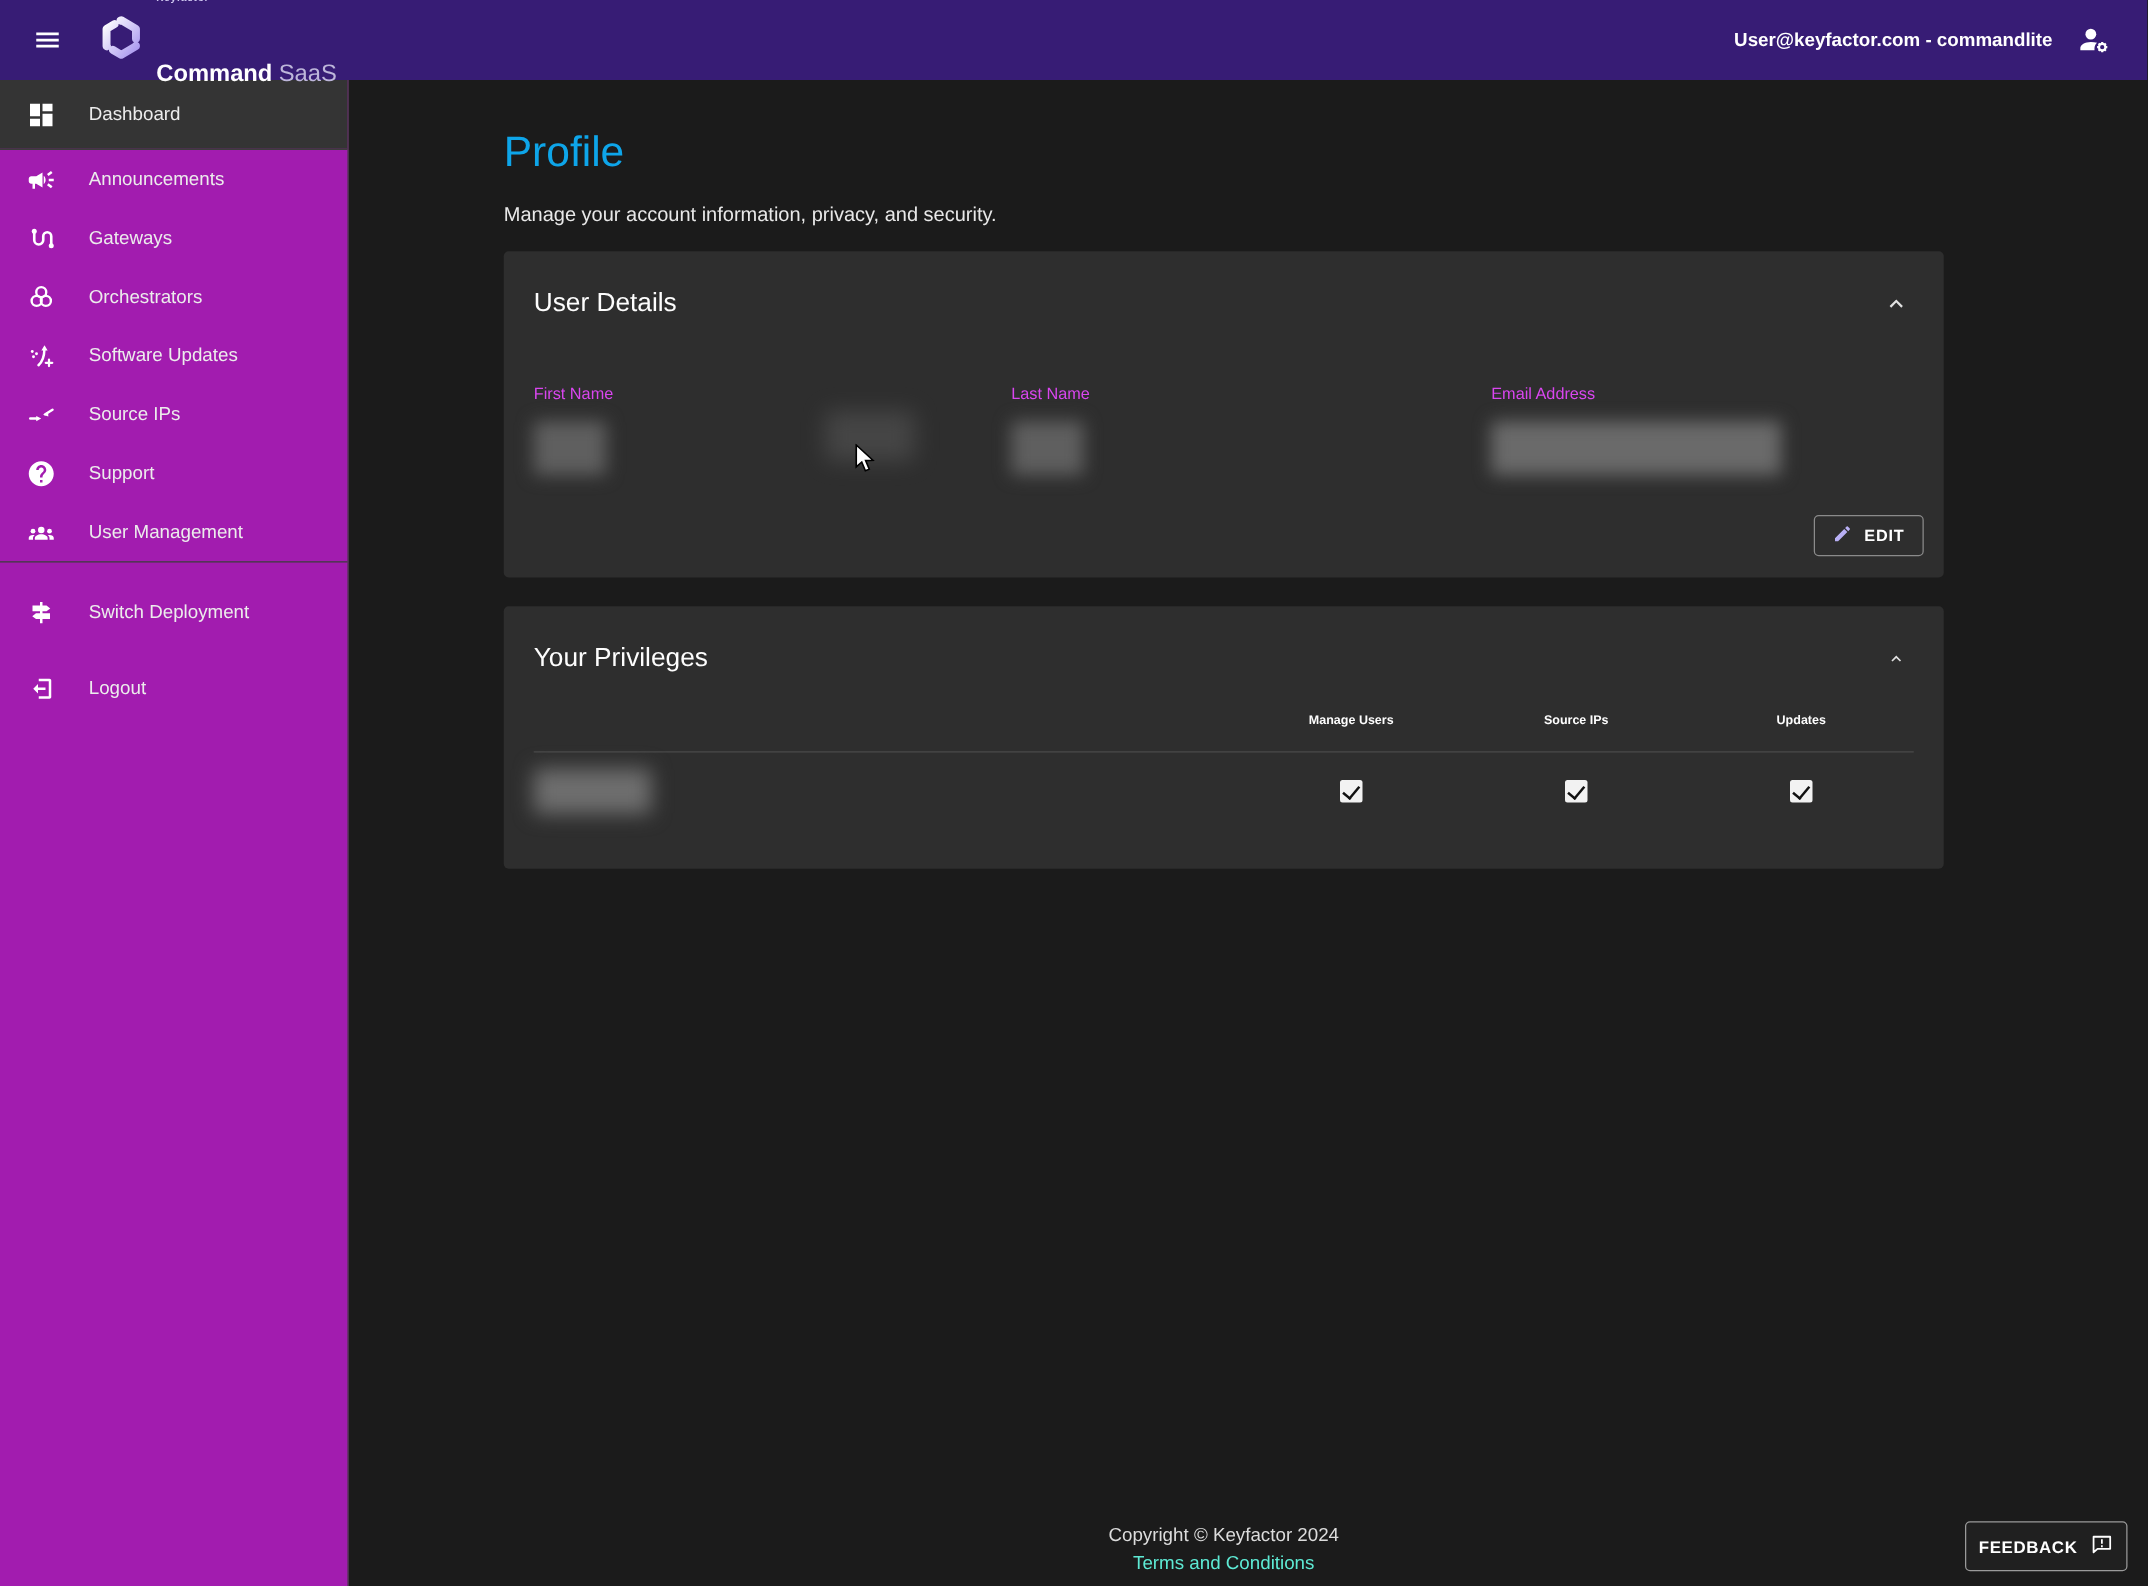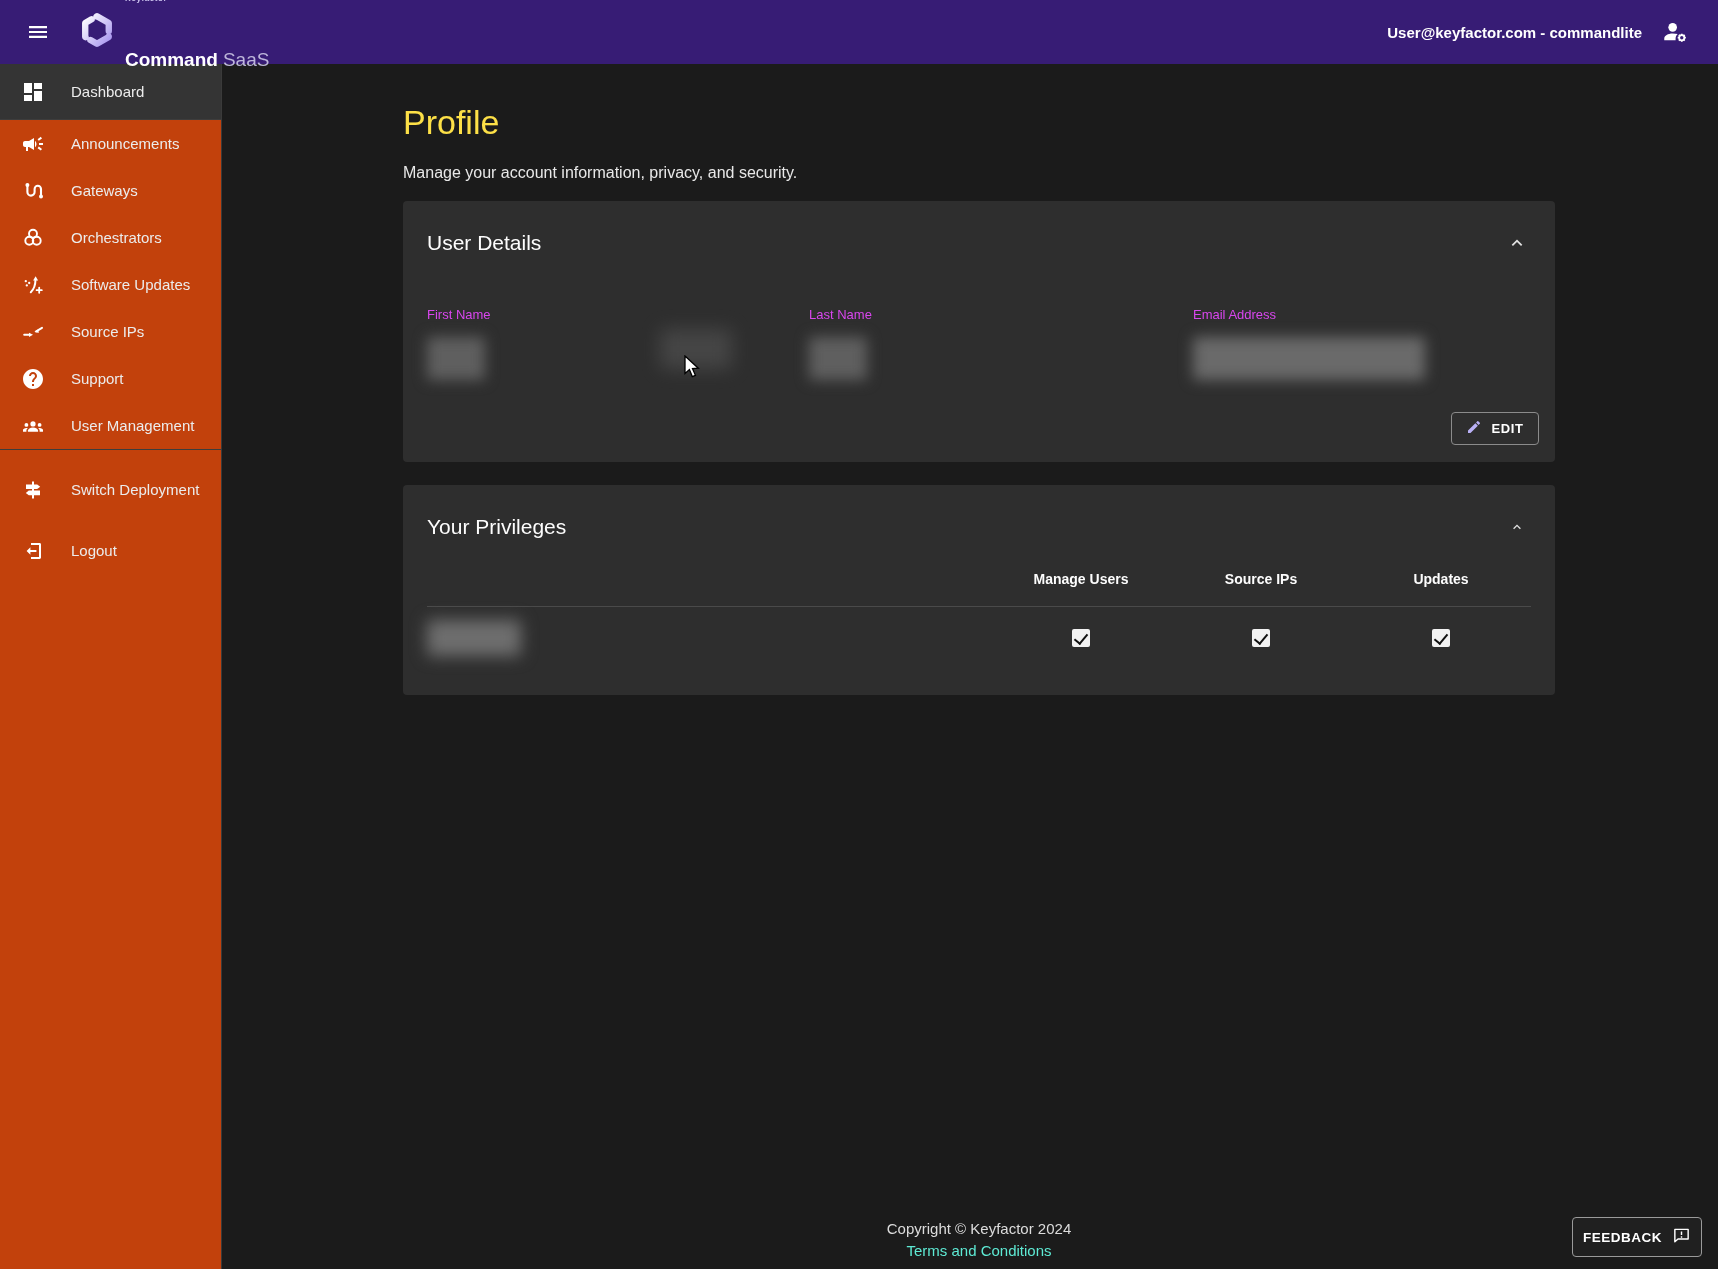--- a/index.html
+++ b/index.html
@@ -27,38 +27,38 @@
   .logo-line { font-size:19px; line-height:20px; }
   .logo-command { font-weight:bold; color:#ffffff; }
   .logo-saas { color:#bdb6da; margin-left:5px; font-weight:400; }
   .header-spacer { flex:1; }
   .header-user { font-size:15px; font-weight:bold; color:#ffffff; }
   .header-account { width:34px; height:34px; margin-left:16px; display:flex; align-items:center; justify-content:center;
     background:transparent; border:none; cursor:pointer; }
 
   
   .sidebar {
-    position:absolute; top:64px; left:0; bottom:0; width:222px;
-    background:#c2410c; border-right:1px solid #3a3a3a;
+    position:absolute; top:64px; left:0; bottom:0; width:279px;
+    background:#a21caf; border-right:1px solid #3a3a3a;
   }
   .nav-item {
     height:47px; display:flex; align-items:center;
     padding-left:21px; cursor:pointer;
   }
   .nav-item .nav-icon { width:24px; height:24px; flex:0 0 24px; display:flex; align-items:center; justify-content:center; }
   .nav-item .nav-label { margin-left:26px; font-size:15px; color:#ececec; }
   .nav-item-active { height:55px; background:#343434; }
   .nav-divider { border:none; border-top:1px solid #3d3d3d; }
   .nav-gap1 { margin-top:16px; }
   .nav-gap2 { margin-top:14px; }
 
   
   .main { position:absolute; left:240px; top:64px; right:0; bottom:0; }
   .content { width:1152px; margin:0 auto; }
-  .page-title { margin-top:38px; font-size:34px; font-weight:400; line-height:40px; color:#fde047; }
+  .page-title { margin-top:38px; font-size:34px; font-weight:400; line-height:40px; color:#0ea5e9; }
   .page-subtitle { margin-top:22px; font-size:16px; color:#e8e8e8; }
 
   .card {
     background:#2e2e2e; border-radius:4px; position:relative;
     padding:24px; overflow:hidden;
   }
   .card-user { margin-top:19px; height:261px; }
   .card-priv { margin-top:23px; height:210px; }
   .card-head { display:flex; align-items:flex-start; justify-content:space-between; }
   .card-title { font-size:21px; font-weight:400; color:#fdfdfd; padding-top:6px; }
@@ -78,21 +78,21 @@
     position:absolute; right:16px; bottom:17px;
     width:88px; height:33px;
     display:flex; align-items:center; justify-content:center; gap:9px;
     background:transparent; border:1px solid #8b8b8b; border-radius:4px;
     color:#fff; font-size:13px; font-weight:bold; letter-spacing:.6px; cursor:pointer;
     font-family:"Liberation Sans", sans-serif;
   }
 
   .priv-header-row { margin-top:30px; display:flex; align-items:center; }
   .priv-name-spacer { flex:1; }
-  .priv-col { width:180px; text-align:center; font-size:14px; font-weight:bold; color:#fdfdfd; }
+  .priv-col { width:180px; text-align:center; font-size:10px; font-weight:bold; color:#fdfdfd; }
   .priv-divider { border:none; border-top:1px solid #4a4a4a; margin-top:19px; }
   .priv-row { display:flex; align-items:center; height:62px; }
   .blur-name { width:94px; height:36px; background:#6e6e6e; border-radius:3px; filter:blur(8px); }
   .priv-cell { width:180px; display:flex; justify-content:center; }
 
   .cb {
     appearance:none; -webkit-appearance:none;
     width:18px; height:18px; background:#f2f2f2; border-radius:2px;
     position:relative; cursor:pointer; border:none;
   }

